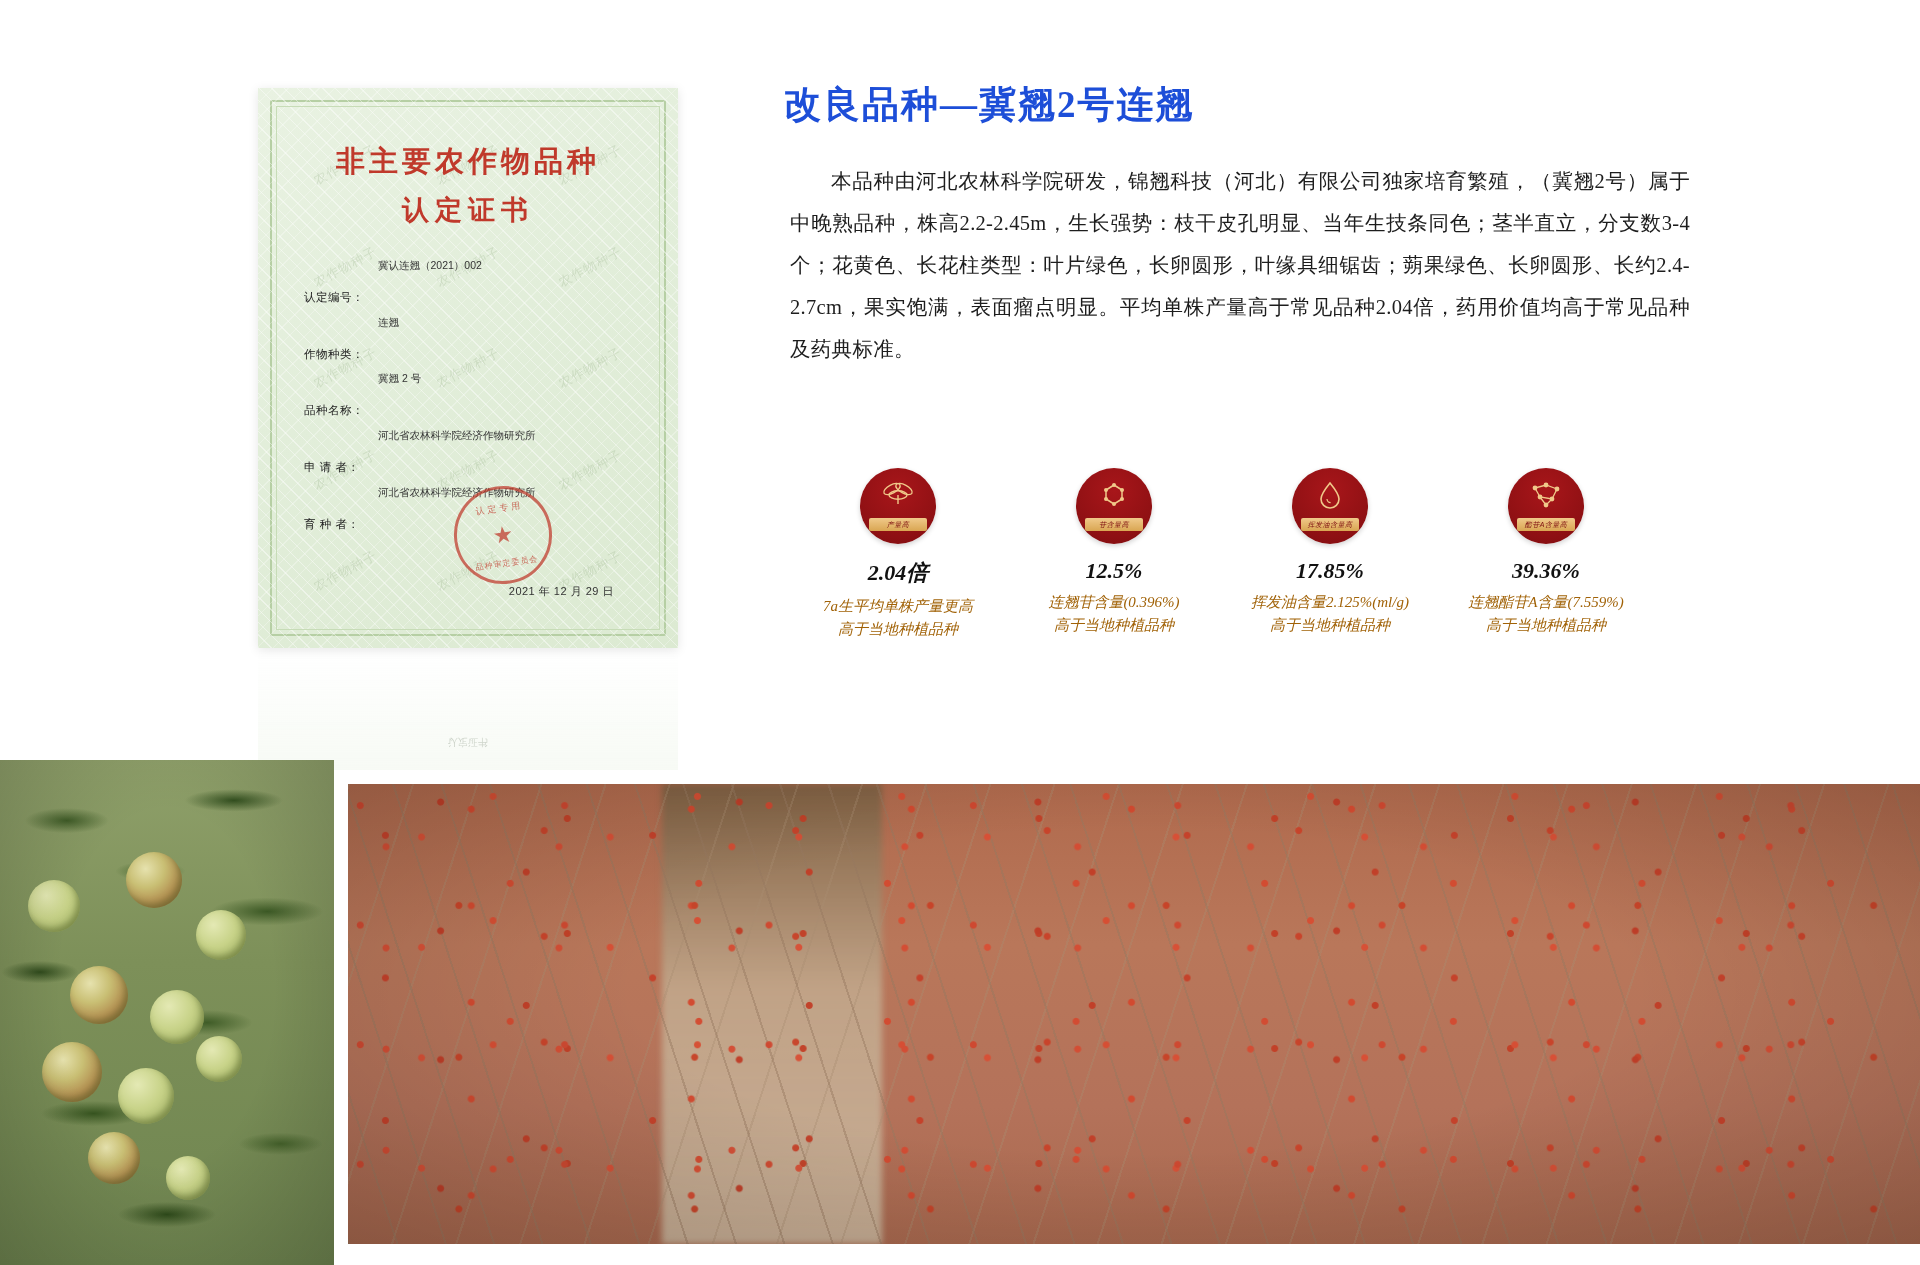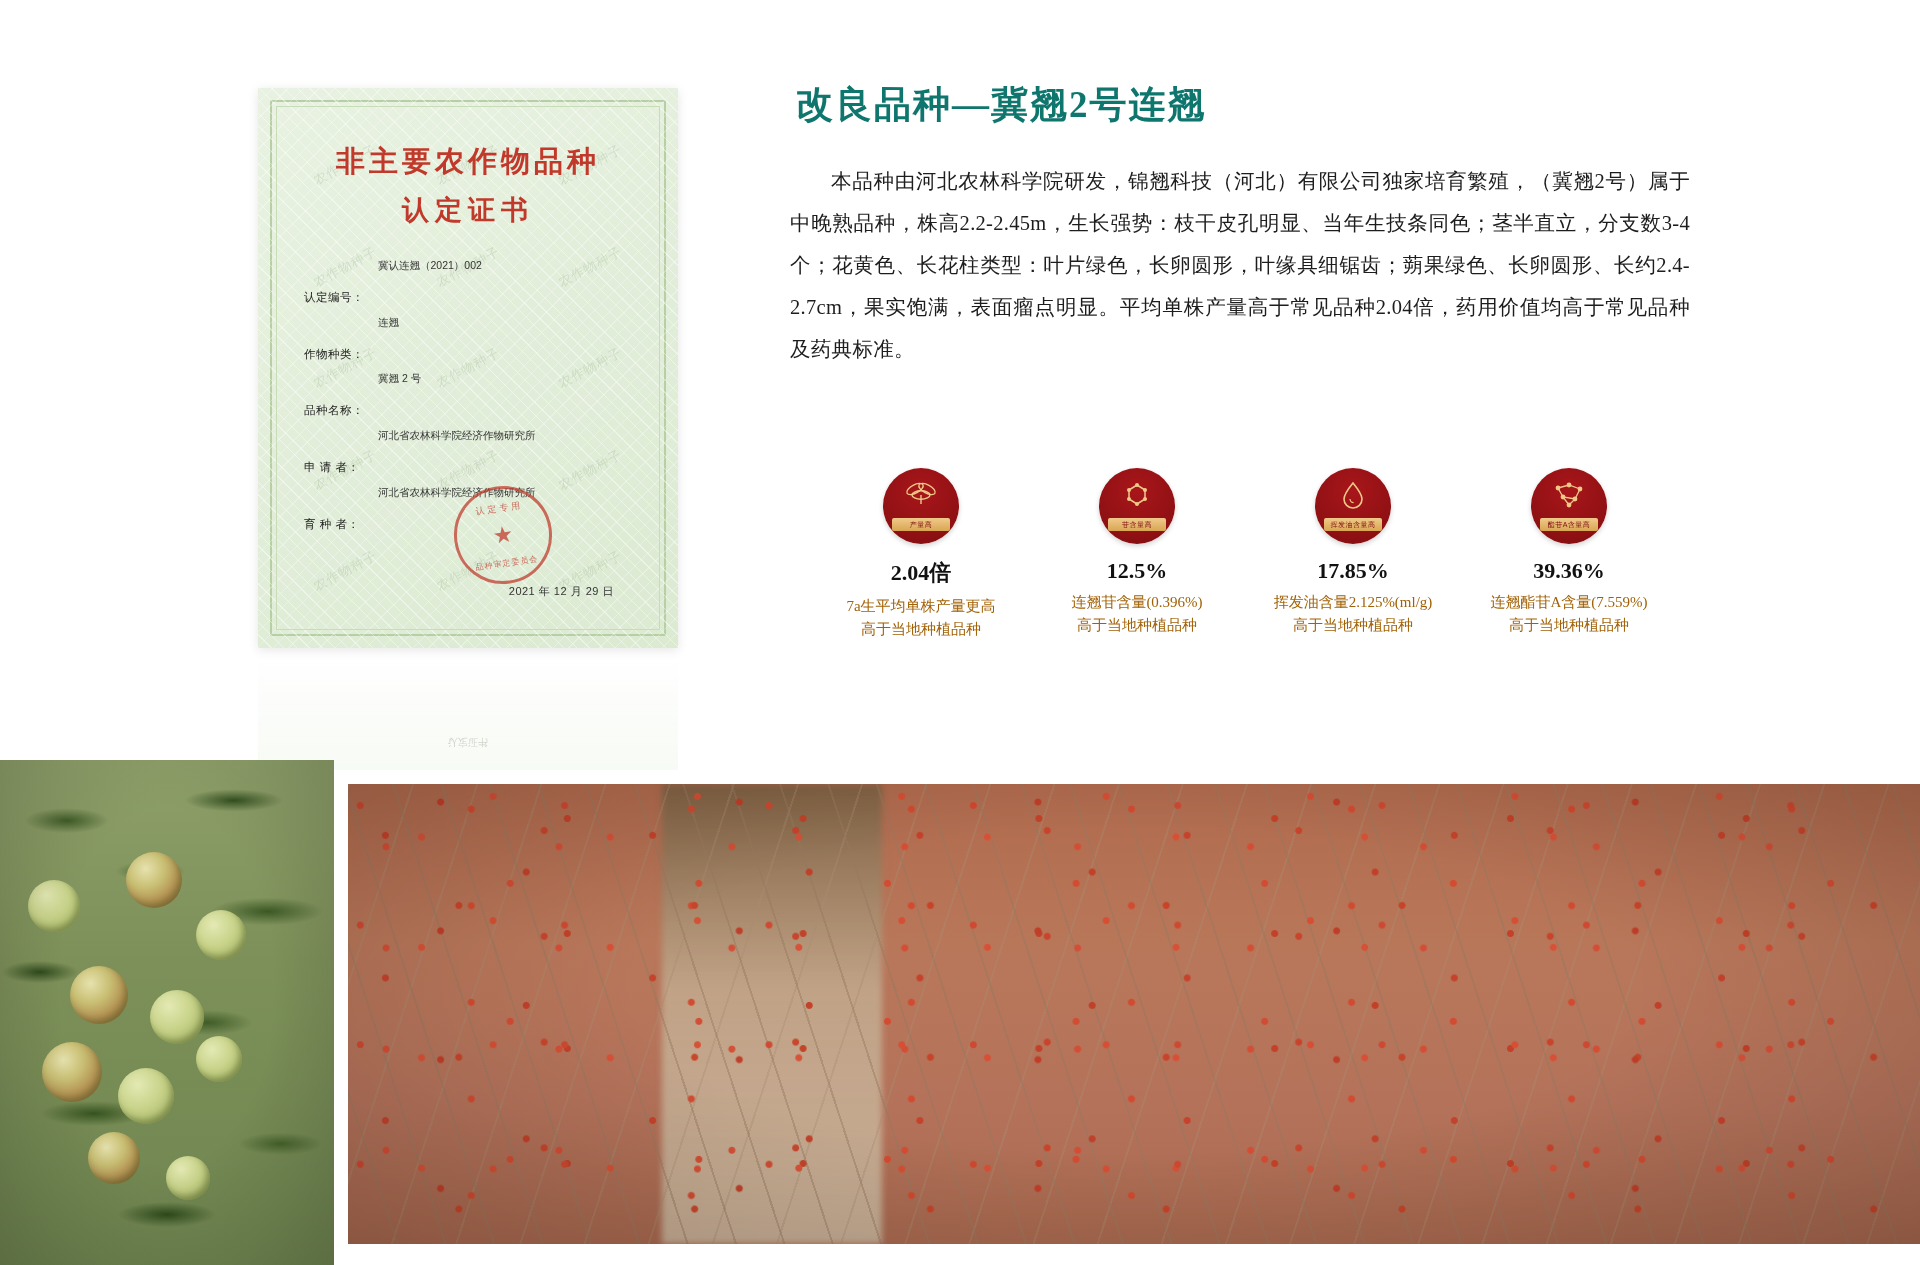--- a/index.html
+++ b/index.html
@@ -198,42 +198,43 @@
     position: absolute;
     left: 780px;
     top: 80px;
     width: 920px;
   }
   .headline {
     font-family: "Liberation Serif", serif;
     font-weight: bold;
     font-size: 37px;
     letter-spacing: 2px;
-    color: #0f766e;
-    margin: 0 0 30px 16px;
+    color: #1d4ed8;
+    margin: 0 0 30px 4px;
   }
   .body-text {
     font-family: "Liberation Serif", serif;
     font-size: 20.5px;
     line-height: 2.05;
     color: #1d1d1d;
     text-align: justify;
     text-indent: 41px;
     margin: 10px;
     letter-spacing: 0.3px;
   }
 
   
   .stats {
     position: absolute;
     left: 790px;
     top: 468px;
     width: 910px;
     display: flex;
-    justify-content: center;
+    justify-content: flex-start;
+    font-style: italic;
   }
   .stat {
     width: 216px;
     text-align: center;
   }
   .stat-badge {
     width: 76px;
     height: 76px;
     margin: 0 auto 14px auto;
     border-radius: 50%;

